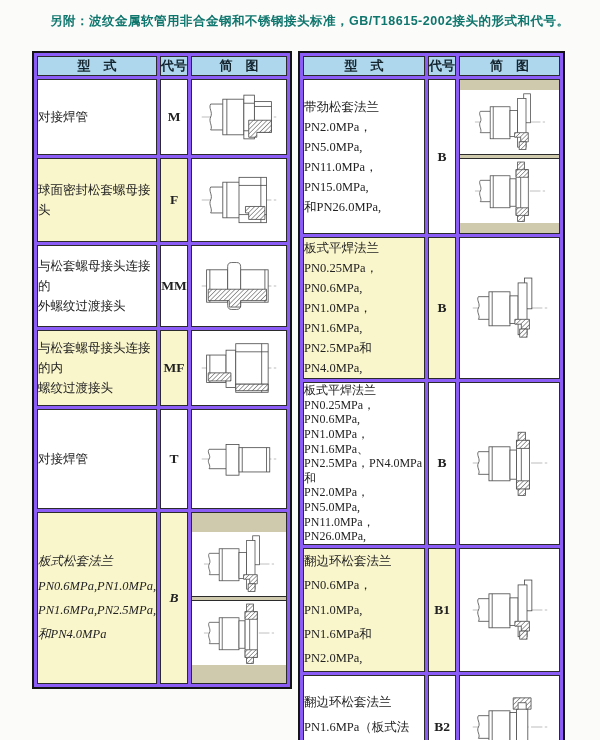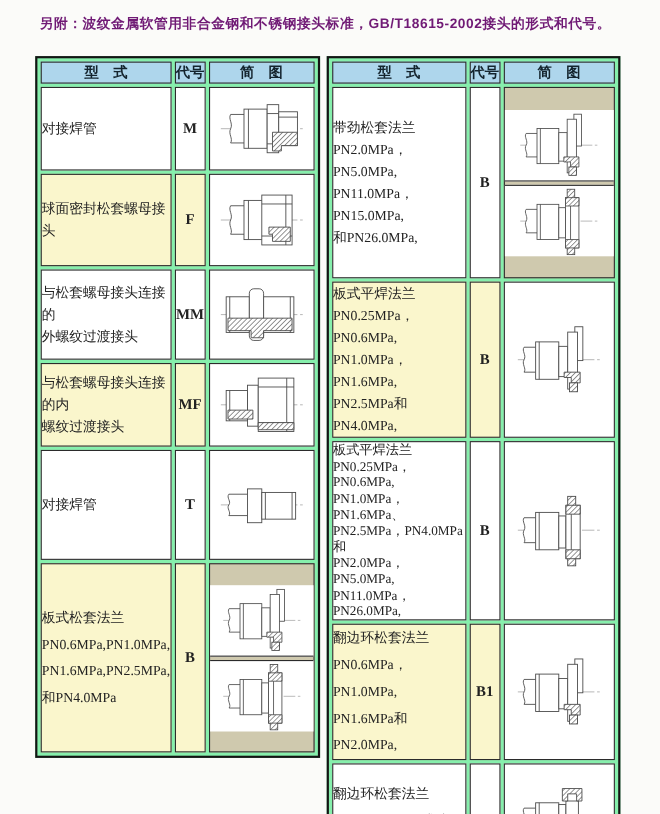--- a/index.html
+++ b/index.html
@@ -5,32 +5,32 @@
   html,body{margin:0;padding:0;}
   body{
     width:600px;height:740px;
     background:#fbfbf9;
     font-family:"Liberation Sans", sans-serif;
     color:#1d1d1d;
     position:relative;
     overflow:hidden;
   }
   .title{
-    position:absolute;left:36px;top:13px;
+    position:absolute;left:50px;top:13px;
     font-size:12.5px;font-weight:700;letter-spacing:0.5px;
-    color:#701a75;white-space:nowrap;
+    color:#0f766e;white-space:nowrap;
   }
   .tables{
     position:absolute;left:32px;top:51px;
     display:flex;gap:6px;align-items:flex-start;
   }
   table.spec{
     border-collapse:separate;
     border-spacing:3px;
-    background:#86efac;            
+    background:#8b5cf6;            
     border:2px solid #141414;
   }
   table.spec td{
     border:1px solid #2b2b2b;
     background:#ffffff;
     vertical-align:middle;
     padding:0;
   }
   td.h{
     background:#aed6ec !important;
@@ -44,22 +44,22 @@
   .lt .code-col{width:26px;}
   .lt .sketch-col{width:94px;}
   
   .rt .type-col{width:120px;}
   .rt .code-col{width:26px;}
   .rt .sketch-col{width:99px;}
 
   
   tr.hdr{height:20px;}
   tr.l1{height:76px;} tr.l2{height:84px;margin-top:42px;} tr.l3{height:82px;border-radius:26px;}
-  tr.l4{height:76px;} tr.l5{height:100px;} tr.l6{height:172px;}
-  tr.r1{height:174px;padding-left:16px;} tr.r2{height:99px;} tr.r3{height:99px;}
+  tr.l4{height:76px;} tr.l5{height:100px;} tr.l6{height:172px;font-style:italic;}
+  tr.r1{height:155px;padding-left:16px;} tr.r2{height:99px;} tr.r3{height:99px;}
   tr.r4{height:101px;} tr.r5{height:104px;}
 
   td.type{
     font-family:"Liberation Serif", serif;
     font-size:12.5px;
     padding:4px 4px 4px 8px;
     white-space:pre-line;
     line-height:1.6;
     color:#222;
   }

